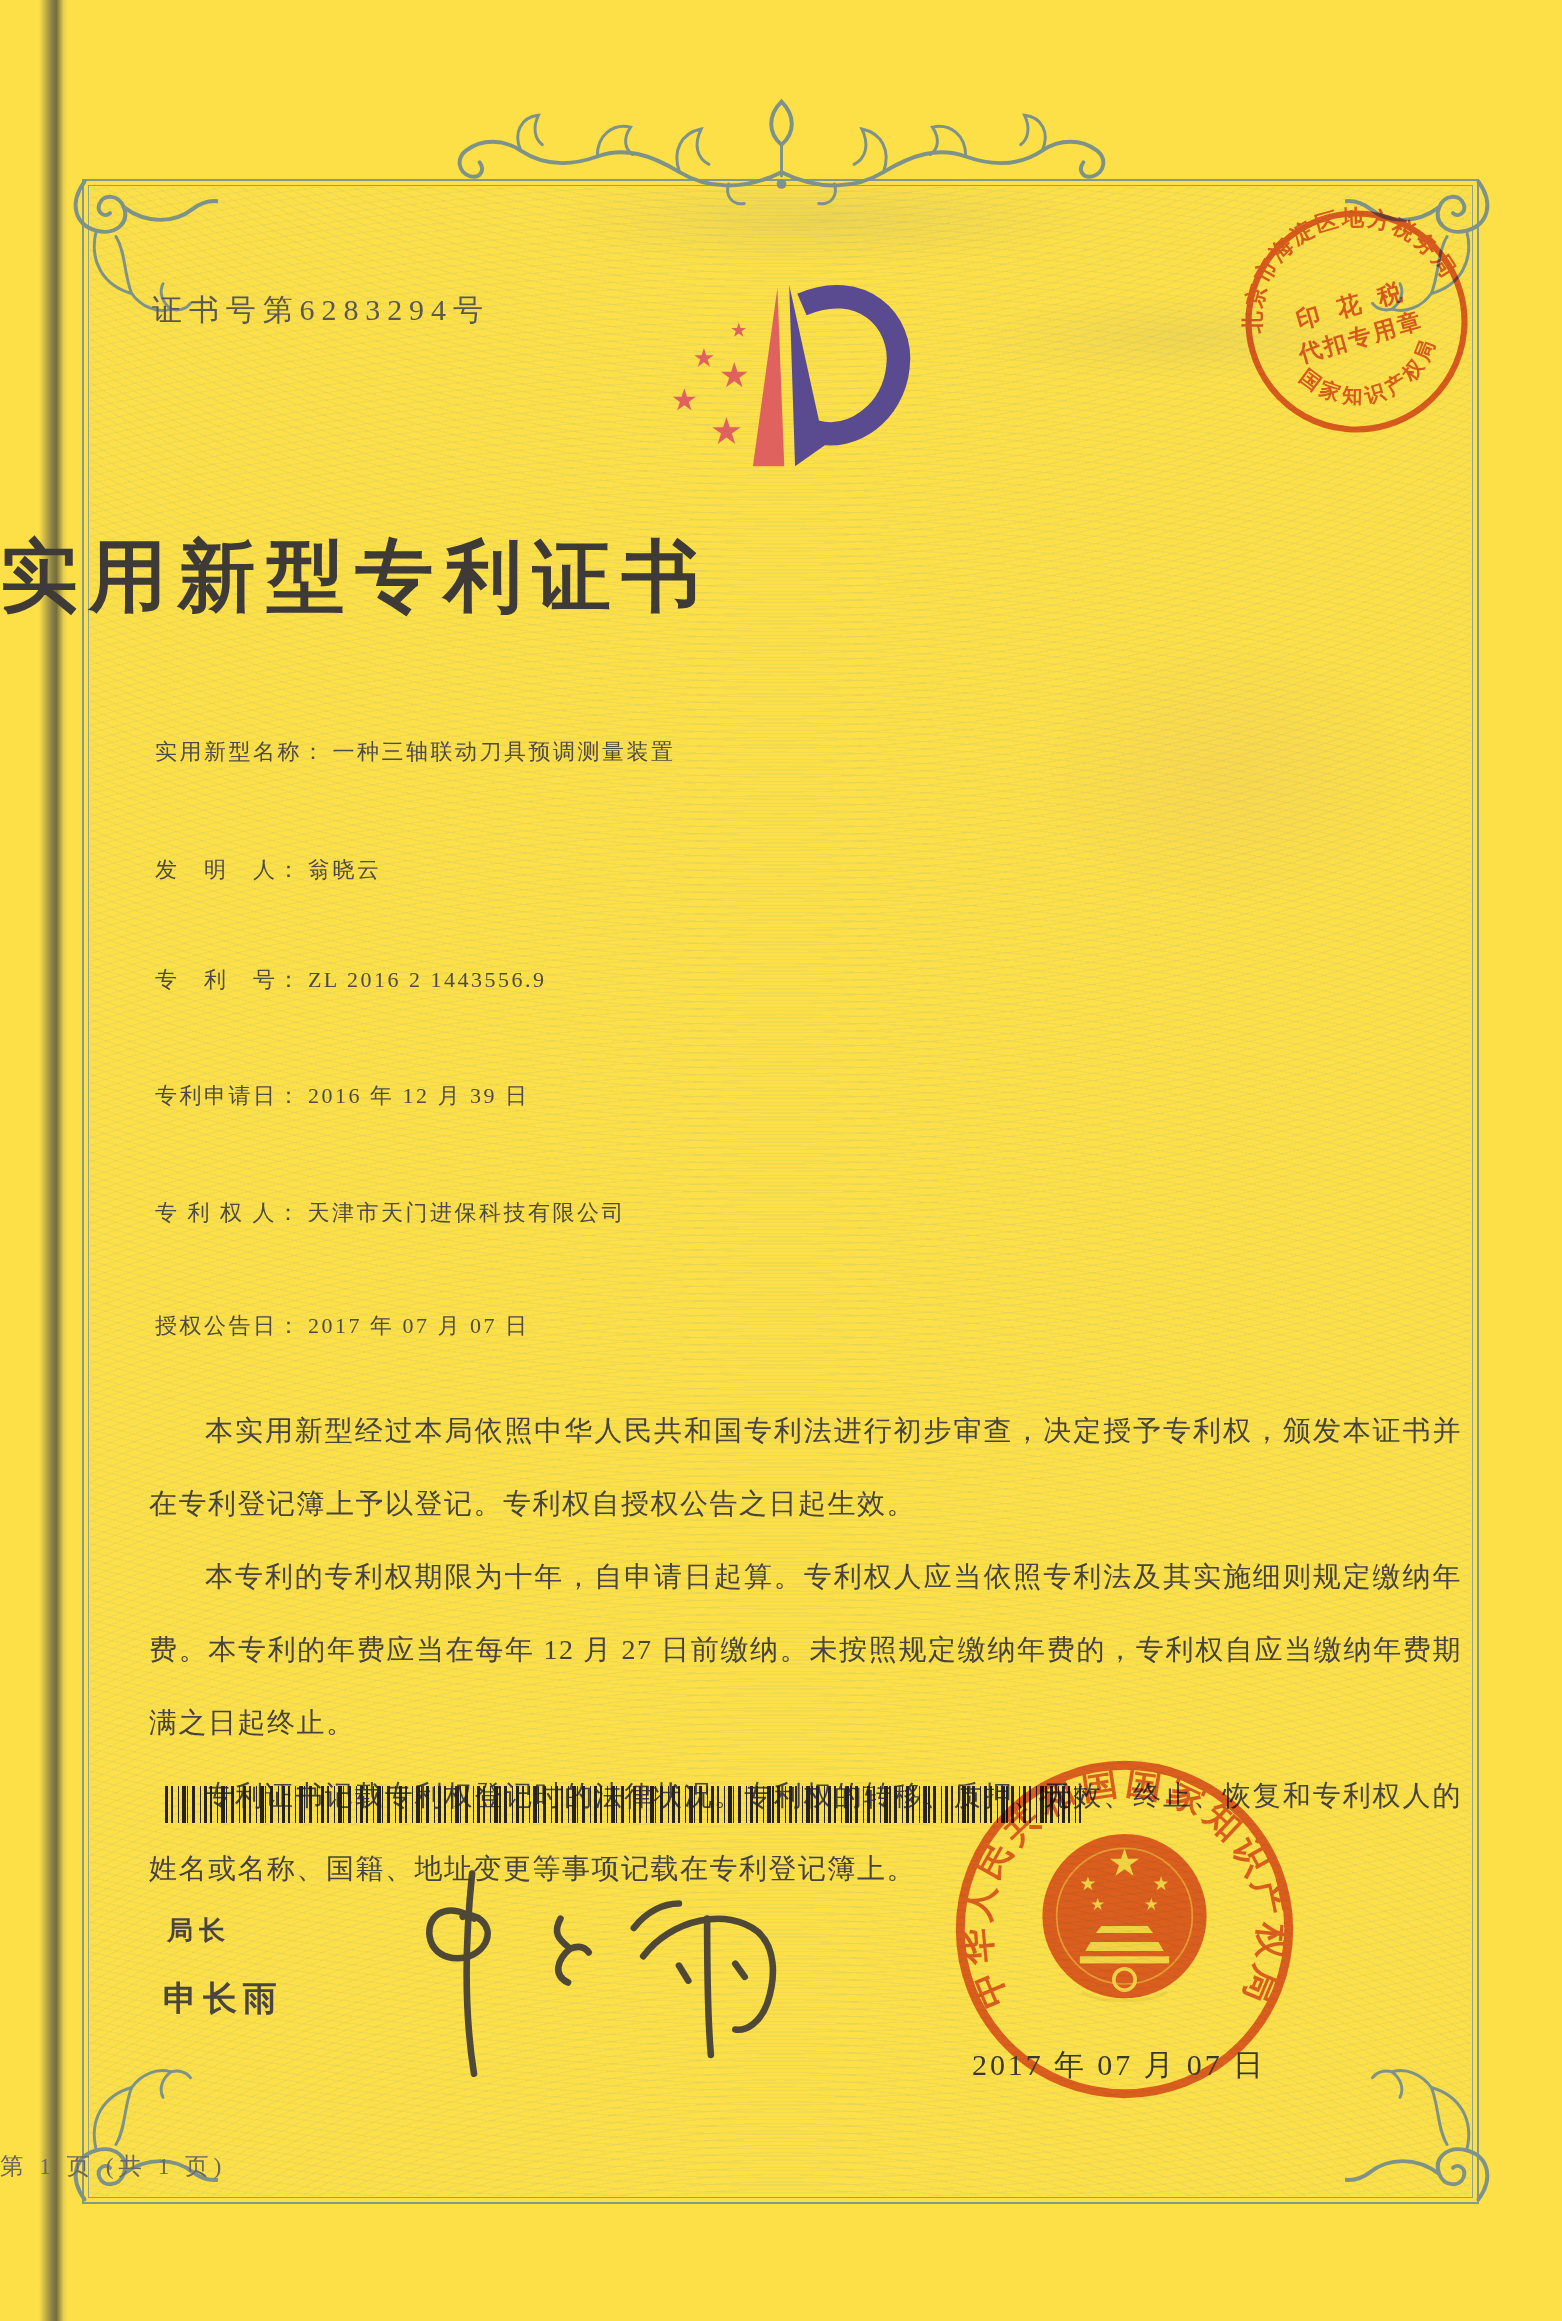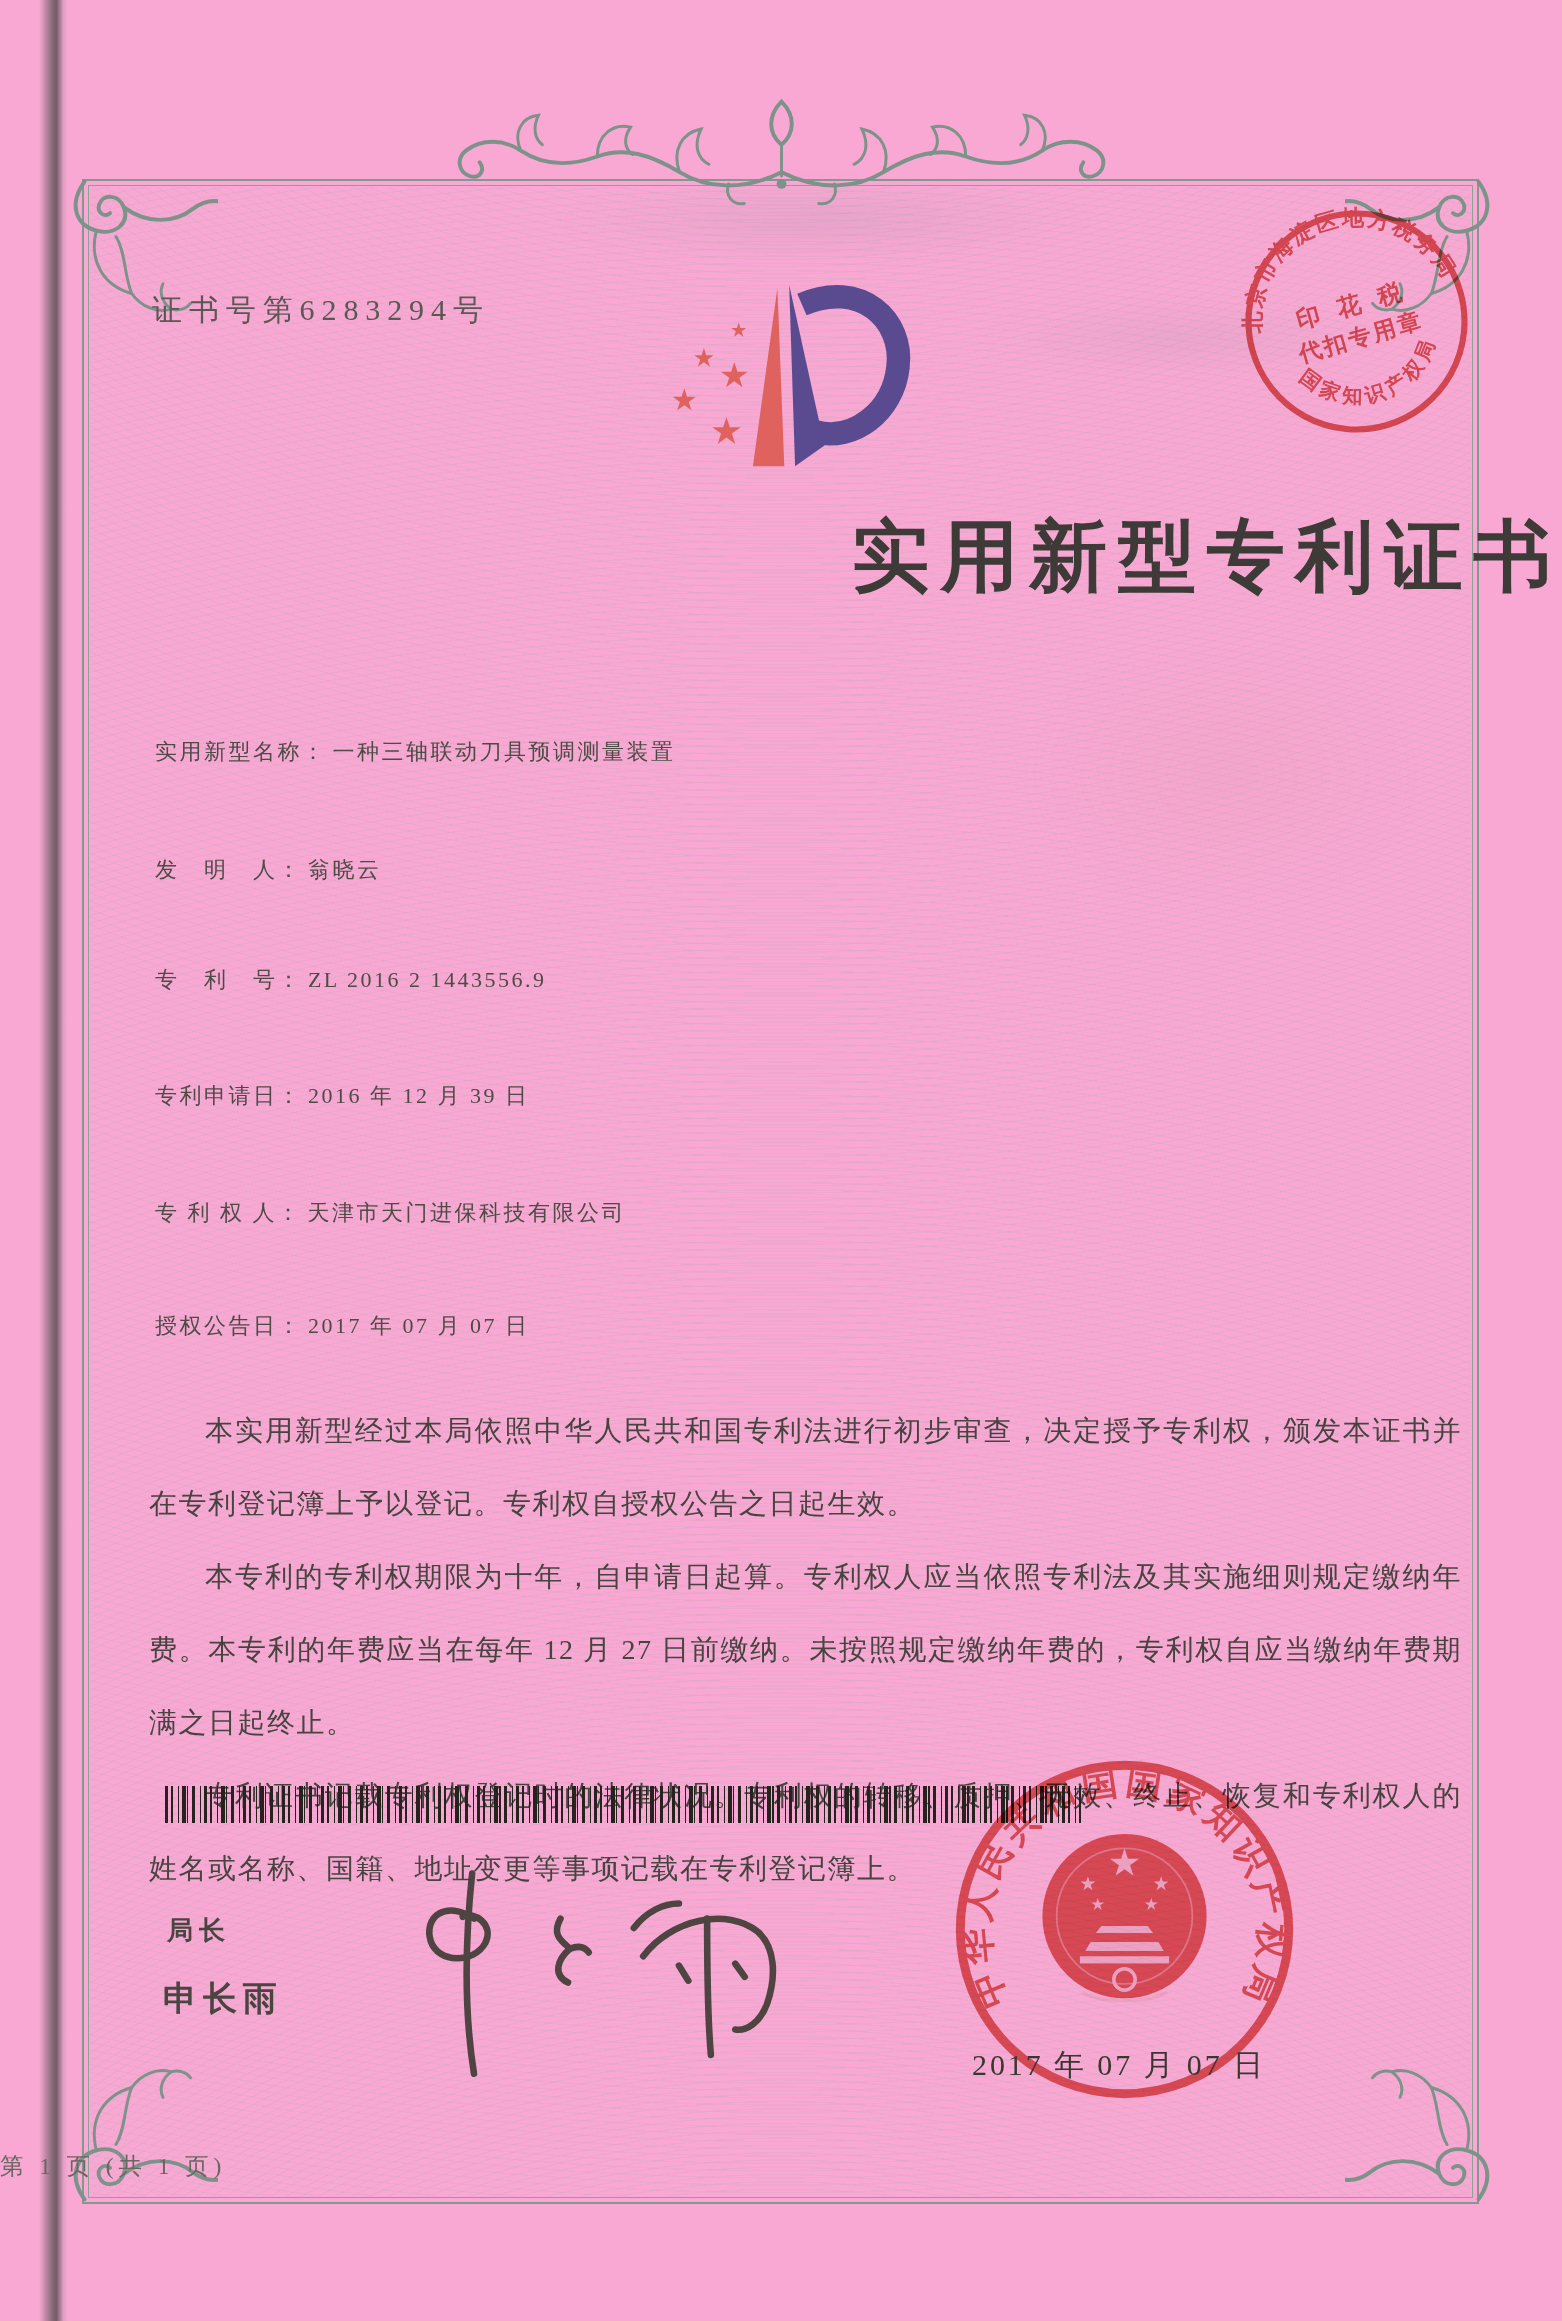--- a/index.html
+++ b/index.html
@@ -1,18 +1,18 @@
 <!DOCTYPE html>
 <html><head>
 <meta charset="utf-8">
 <style>
   html,body{margin:0;padding:0;background:#e8e6e0;}
   .page{
     position:relative;width:1562px;height:2322px;margin:0 auto;
-    background:#f9a8d4;overflow:hidden;
+    background:#fde047;overflow:hidden;
     font-family:"Liberation Serif","DejaVu Serif",serif;color:#474340;
   }
   
   .spine{
     position:absolute;left:39px;top:0;width:29px;height:100%;
     background:linear-gradient(90deg,rgba(90,94,90,0) 0%,rgba(70,74,70,.75) 45%,rgba(52,55,52,.8) 60%,rgba(120,124,120,.2) 85%,transparent 100%);
     opacity:.85;
   }
   
   .frame{position:absolute;left:82px;top:179px;width:1393px;height:2021px;border:2.9px solid #84998e;}
@@ -28,21 +28,21 @@
   .corner.tl{left:61px;top:162px;transform:scaleY(-1);}
   .corner.tr{left:1345px;top:162px;transform:scale(-1,-1);}
   .corner.bl{left:61px;top:2062px;}
   .corner.br{left:1345px;top:2062px;transform:scaleX(-1);}
 
   .cert-no{position:absolute;left:152px;top:290px;font-size:30px;letter-spacing:6.9px;color:#5b5754;}
 
   .tax-stamp{position:absolute;left:1237px;top:202px;width:239px;height:239px;transform:rotate(-16deg);mix-blend-mode:multiply;opacity:.95;}
   .logo{position:absolute;left:651px;top:271px;width:294px;height:210px;}
 
-  .title{position:absolute;left:0;right:0;top:505px;text-align:right;font-size:78px;font-weight:700;letter-spacing:10.8px;color:#3d3a37;}
+  .title{position:absolute;left:0;right:0;top:525px;text-align:left;font-size:78px;font-weight:700;letter-spacing:10.8px;color:#3d3a37;}
 
   .fields{position:absolute;left:155px;top:0;width:1176px;}
   .field{position:absolute;left:0;white-space:nowrap;font-size:22px;letter-spacing:2.5px;color:#4e4a46;}
   .f0{top:737px}.f1{top:855px}.f2{top:965px}.f3{top:1081px}.f4{top:1198px}.f5{top:1311px}
   .flabel{margin-right:5.9px;}
 
   .paras{position:absolute;left:149px;top:1394px;width:1313px;font-size:28px;line-height:73px;letter-spacing:1.5px;text-align:justify;color:#474340;}
   .paras p{margin:0;text-indent:2em;}
 
   .barcode{

